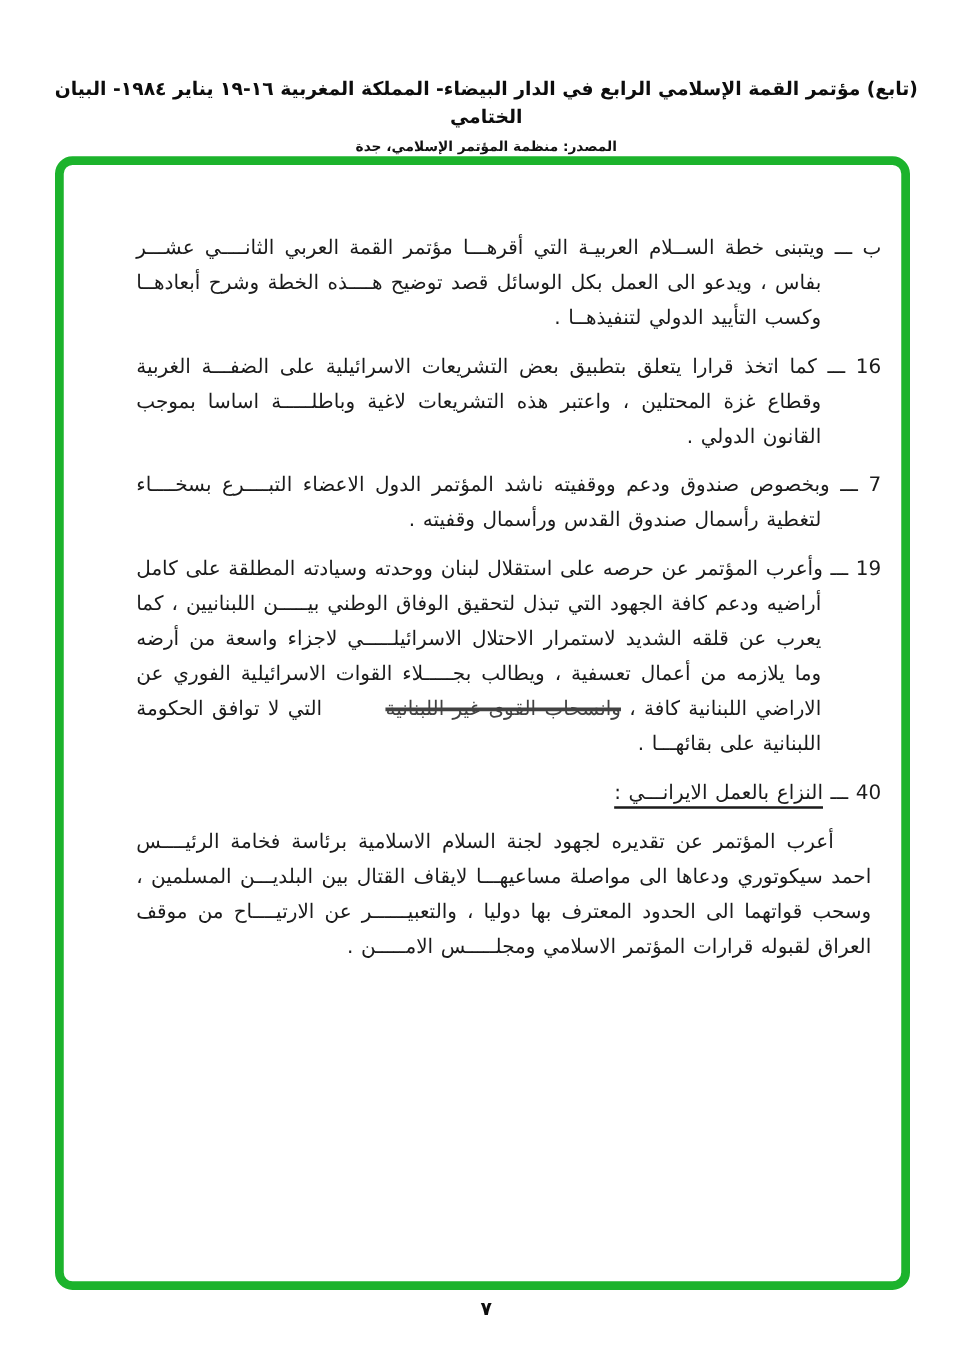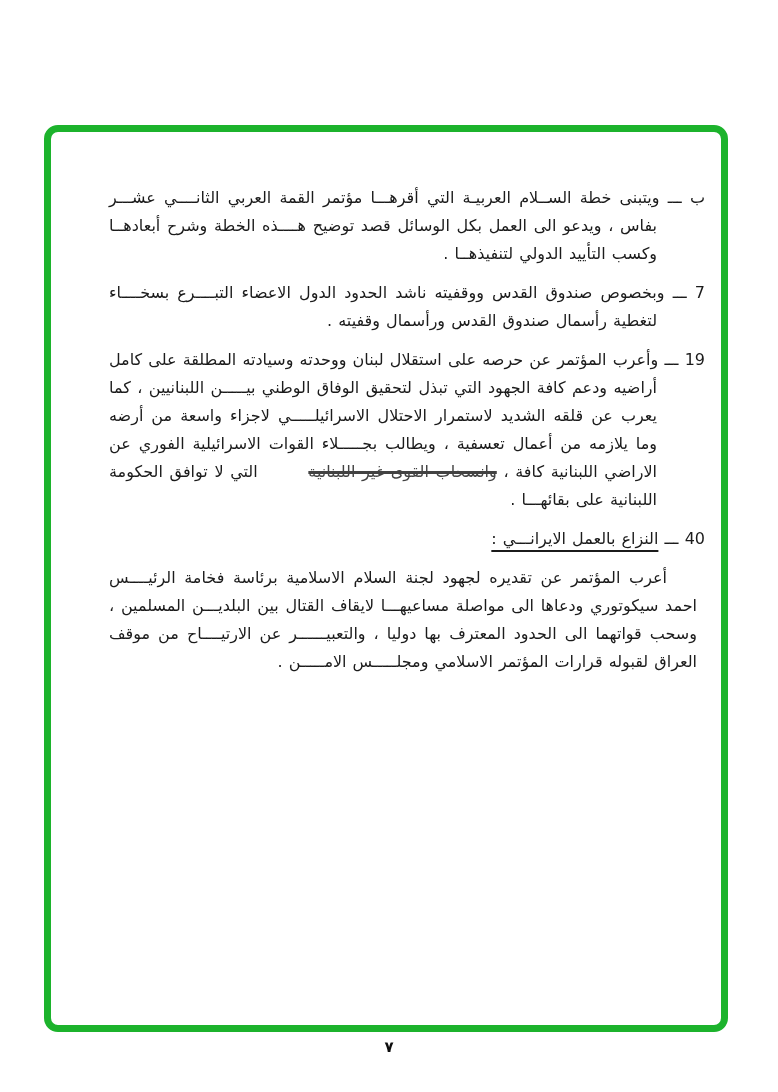--- a/index.html
+++ b/index.html
@@ -96,28 +96,33 @@
     font-size: 15px;
     font-weight: bold;
     color: #0d0d0d;
   }
 </style>
 </head>
 <body>
 
 <div class="page">
 
+  <div class="header">
+    <div class="doc-title">(تابع) مؤتمر القمة الإسلامي الرابع في الدار البيضاء- المملكة المغربية ١٦-١٩ يناير ١٩٨٤- البيان الختامي</div>
+    <div class="doc-source">المصدر: منظمة المؤتمر الإسلامي، جدة</div>
+  </div>
 
   <div class="frame">
     <div class="content">
 
       <p class="clause"><span class="marker">ب ـــ</span> <span>ويتبنى خطة الســلام العربيـة التي أقرهـــا مؤتمر القمة العربي الثانــــي عشـــر بفاس ، ويدعو الى العمل بكل الوسائل قصد توضيح هــــذه الخطة وشرح أبعادهــا وكسب التأييد الدولي لتنفيذهــا .</span></p>
 
+      <p class="clause"><span class="marker">16 ـــ</span> <span>كما اتخذ قرارا يتعلق بتطبيق بعض التشريعات الاسرائيلية على الضفـــة الغربية وقطاع غزة المحتلين ، واعتبر هذه التشريعات لاغية وباطلـــــة اساسا بموجب القانون الدولي .</span></p>
 
-      <p class="clause"><span class="marker">7 ـــ</span> <span>وبخصوص صندوق القدس ووقفيته ناشد الحدود الدول الاعضاء التبــــرع بسخــــاء لتغطية رأسمال صندوق القدس ورأسمال وقفيته .</span></p>
+      <p class="clause"><span class="marker">7 ـــ</span> <span>وبخصوص صندوق ودعم ووقفيته ناشد المؤتمر الدول الاعضاء التبــــرع بسخــــاء لتغطية رأسمال صندوق القدس ورأسمال وقفيته .</span></p>
 
 
 
       <p class="clause"><span class="marker">19 ـــ</span> <span>وأعرب المؤتمر عن حرصه على استقلال لبنان ووحدته وسيادته المطلقة على كامل أراضيه ودعم كافة الجهود التي تبذل لتحقيق الوفاق الوطني بيـــــن اللبنانيين ، كما يعرب عن قلقه الشديد لاستمرار الاحتلال الاسرائيلـــــي لاجزاء واسعة من أرضه وما يلازمه من أعمال تعسفية ، ويطالب بجـــــلاء القوات الاسرائيلية الفوري عن الاراضي اللبنانية كافة ،</span> <span class="struck">وانسحاب القوى غير اللبنانية</span> <span>التي لا توافق الحكومة اللبنانية على بقائهـــا .</span></p>
 
       <p class="clause-heading-line"><span class="marker">40 ـــ</span> <span class="section-heading">النزاع بالعمل الايرانـــي :</span></p>
 
       <p class="para">أعرب المؤتمر عن تقديره لجهود لجنة السلام الاسلامية برئاسة فخامة الرئيــــس احمد سيكوتوري ودعاها الى مواصلة مساعيهـــا لايقاف القتال بين البلديـــن المسلمين ، وسحب قواتهما الى الحدود المعترف بها دوليا ، والتعبيــــــر عن الارتيــــاح من موقف العراق لقبوله قرارات المؤتمر الاسلامي ومجلـــــس الامـــــن .</p>
 
     </div>

